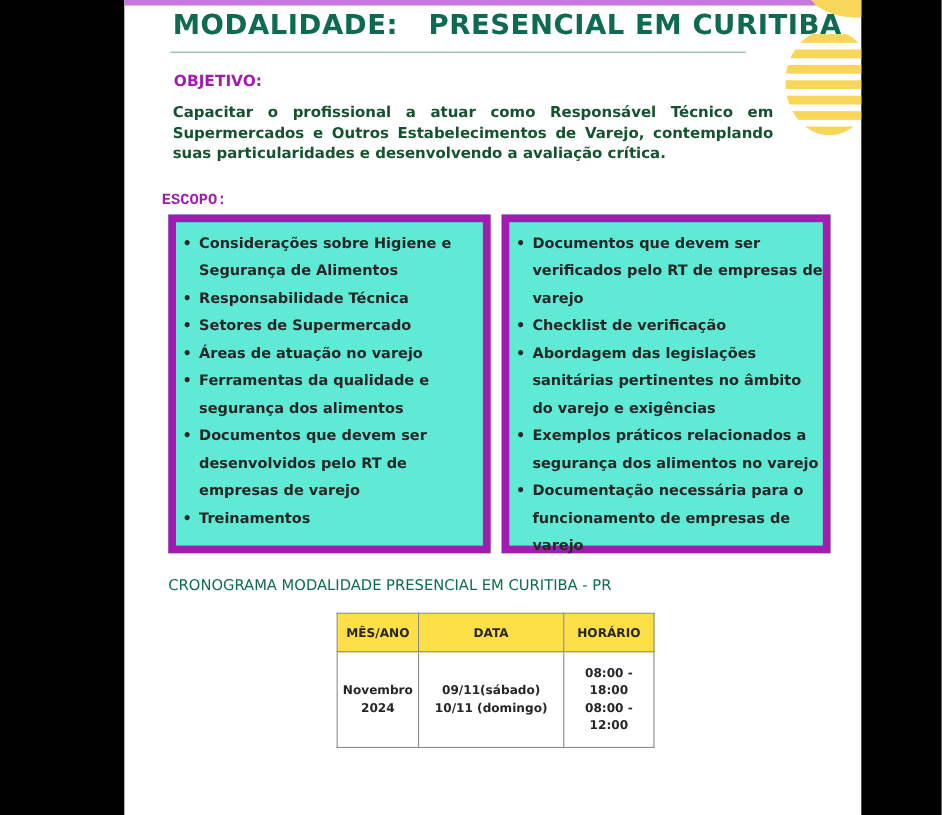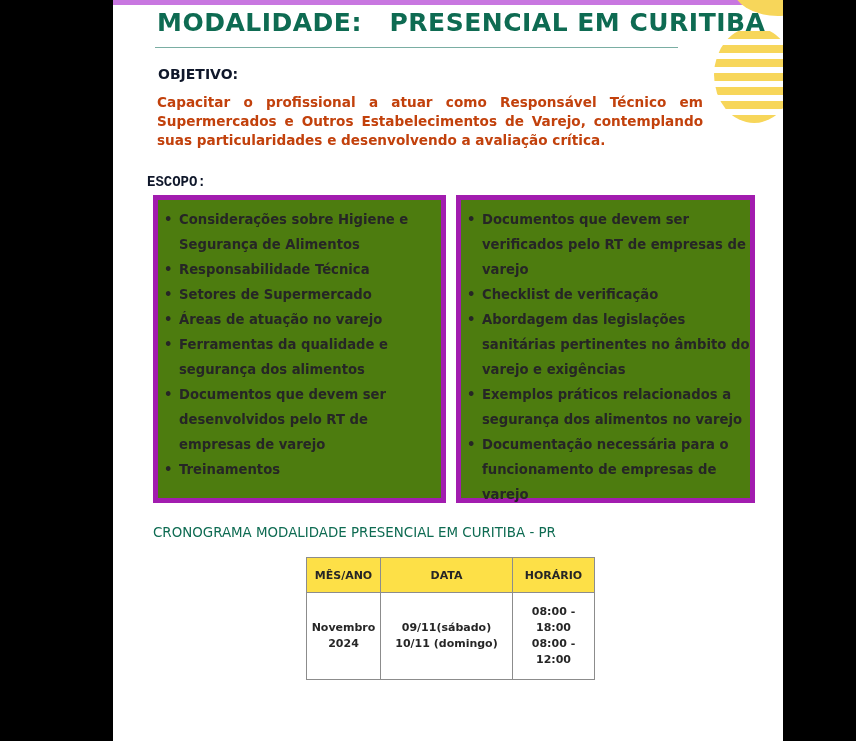--- a/index.html
+++ b/index.html
@@ -4,23 +4,23 @@
 <style>
   html, body { margin:0; padding:0; }
   body { width:856px; height:741px; background:#000; position:relative; overflow:hidden; font-family:"DejaVu Sans", "Liberation Sans", sans-serif; }
   .page { position:absolute; left:113px; top:0; width:670px; height:741px; background:#fff; overflow:hidden; }
   .topbar { position:absolute; left:0; top:0; width:670px; height:5px; background:#c877e0; }
   .sun-top { position:absolute; left:620px; top:-40px; width:90px; height:56px; border-radius:50%; background:#f7d65a; }
   .sun-stripes { position:absolute; left:601px; top:27px; width:80px; height:96px; border-radius:50%; overflow:hidden; }
   .sun-stripes .stripe { position:absolute; left:0; width:100%; height:8px; background:#f7d65a; }
   .title { position:absolute; left:44px; top:8px; font-family:"DejaVu Sans", sans-serif; font-weight:bold; font-size:25px; color:#0e6b52; letter-spacing:0.5px; white-space:nowrap; }
   .title-rule { position:absolute; left:42px; top:47px; width:523px; height:1px; background:#7aaea3; }
-  .h2 { position:absolute; font-weight:bold; color:#0f172a; font-size:14px; }
-  .objective { position:absolute; left:44px; top:93px; width:546px; font-size:13.6px; font-weight:bold; color:#c2410c; line-height:19px; text-align:justify; }
-  .box { position:absolute; top:195px; background:#4d7c0f; border:5px solid #a21caf; box-sizing:border-box; }
+  .h2 { position:absolute; font-weight:bold; color:#a21caf; font-size:14px; }
+  .objective { position:absolute; left:44px; top:93px; width:546px; font-size:13.6px; font-weight:bold; color:#14532d; line-height:19px; text-align:justify; }
+  .box { position:absolute; top:195px; background:#5eead4; border:7px solid #a21caf; box-sizing:border-box; }
   .box ul { list-style:none; margin:0; padding:0; }
   .box li { position:relative; padding-left:21px; font-size:13.2px; font-weight:bold; color:#262626; line-height:25px; }
   .box li::before { content:"•"; position:absolute; left:6px; top:0; }
   .crono { position:absolute; left:40px; top:525px; font-weight:normal; font-size:13.4px; color:#0e6b52; white-space:nowrap; }
   table.sched { position:absolute; left:193px; top:557px; border-collapse:collapse; }
   table.sched th, table.sched td { border:1.5px solid #8c8c8c; text-align:center; color:#262626; font-weight:bold; font-size:11px; }
   table.sched th { background:#fde047; height:32px; }
   table.sched td { height:84px; vertical-align:middle; line-height:16px; }
 </style>
 </head>

